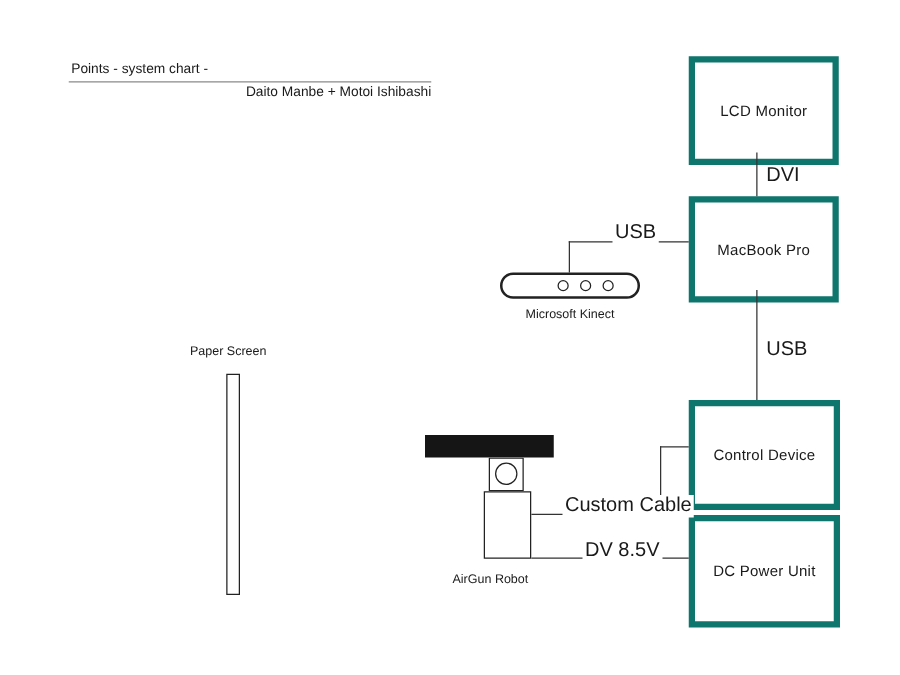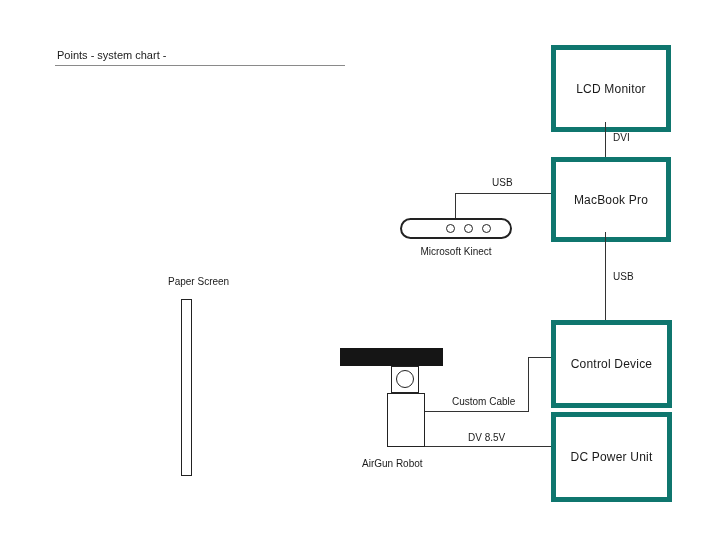--- a/index.html
+++ b/index.html
@@ -19,21 +19,21 @@
     display: flex;
     align-items: center;
     justify-content: center;
     font-size: 12px;
     letter-spacing: 0.2px;
   }
   .line-h { position: absolute; height: 1px; background: #333333; }
   .line-v { position: absolute; width: 1px; background: #333333; }
   .edge-label {
     position: absolute;
-    font-size: 10px;
+    font-size: 16px;
     color: #1a1a1a;
     background: #ffffff;
     padding: 0 2px;
     white-space: nowrap;
   }
   .node-label {
     position: absolute;
     font-size: 10px;
     color: #1a1a1a;
     white-space: nowrap;
@@ -116,20 +116,21 @@
     box-sizing: border-box;
   }
 </style>
 </head>
 <body>
 
 <div id="page">
 
   <div id="header-title">Points  - system chart -</div>
   <div id="header-rule"></div>
+  <div id="header-authors">Daito Manbe + Motoi Ishibashi</div>
 
   <div class="box" style="left:551px; top:45px; width:110px; height:77px;">
     <span>LCD Monitor</span>
   </div>
 
   <div class="box" style="left:551px; top:157px; width:110px; height:75px;">
     <span>MacBook Pro</span>
   </div>
 
   <div class="box" style="left:551px; top:320px; width:111px; height:78px;">
@@ -164,16 +165,16 @@
   <div class="line-h" style="left:425px; top:446px; width:126px;"></div>
   <div class="edge-label" style="left:466px; top:432px;">DV 8.5V</div>
 
   <div id="airgun-bar"></div>
   <div id="airgun-head">
     <div id="airgun-head-circle"></div>
   </div>
   <div id="airgun-body"></div>
   <div class="node-label" style="left:362px; top:458px;">AirGun Robot</div>
 
-  <div class="node-label" style="left:168px; top:276px;">Paper Screen</div>
+  <div class="node-label" style="left:152px; top:276px;">Paper Screen</div>
   <div id="paper-screen-rect"></div>
 
 </div>
 
 </body></html>

